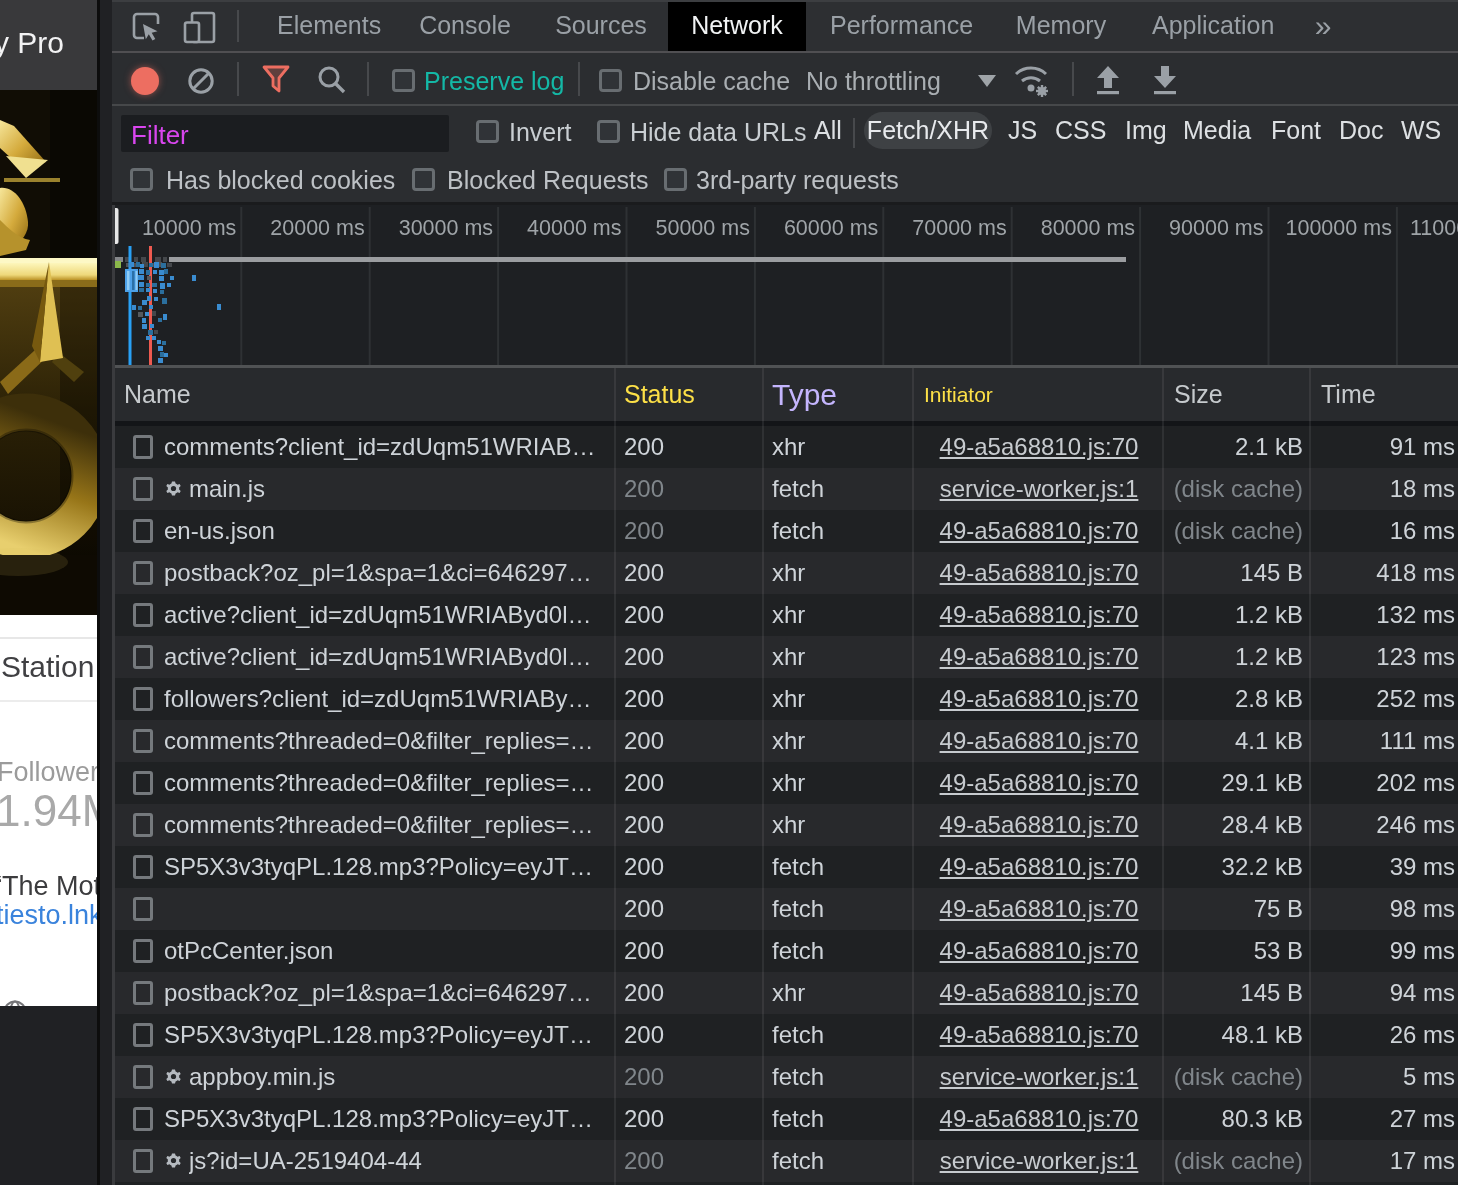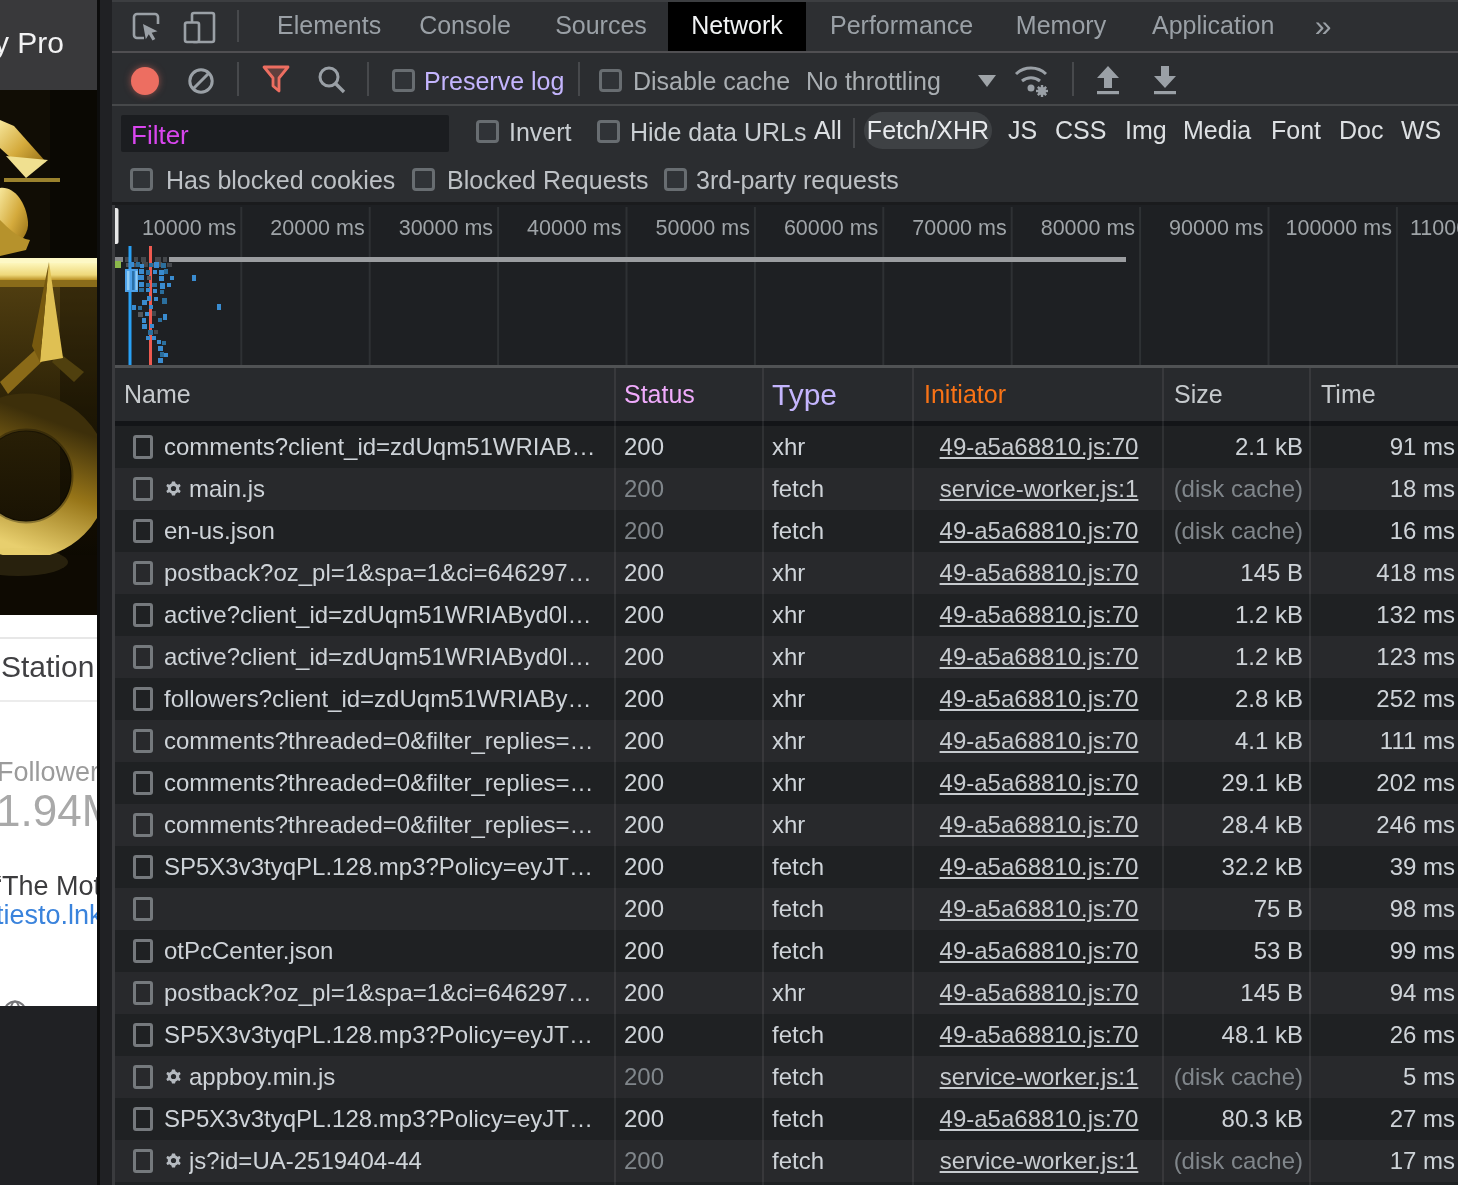--- a/index.html
+++ b/index.html
@@ -151,21 +151,21 @@
   <div class="vsep" style="left:125px;top:62px;height:34px;"></div>
   <svg class="abs" style="left:150px;top:65px;" width="28" height="31" viewBox="0 0 28 31">
     <path d="M2,2 H26 L17,13 V26 L11,21 V13 Z" fill="rgba(237,110,97,0.28)" stroke="#ed6e61" stroke-width="2.8" stroke-linejoin="round"></path>
   </svg>
   <svg class="abs" style="left:204px;top:64px;" width="32" height="32" viewBox="0 0 32 32">
     <circle cx="13" cy="13" r="9" fill="none" stroke="#9aa0a6" stroke-width="3"></circle>
     <line x1="19.5" y1="19.5" x2="28" y2="28" stroke="#9aa0a6" stroke-width="3.4"></line>
   </svg>
   <div class="vsep" style="left:255px;top:62px;height:34px;"></div>
   <div class="cb" style="left:280px;top:69px;"></div>
-  <div class="lbl" style="left:312px;top:67px;color:#c4b5fd;">Preserve log</div>
+  <div class="lbl" style="left:312px;top:67px;color:#14b8a6;">Preserve log</div>
   <div class="vsep" style="left:466px;top:62px;height:34px;"></div>
   <div class="cb" style="left:487px;top:69px;"></div>
   <div class="lbl" style="left:521px;top:67px;color:#a9aeb2;">Disable cache</div>
   <div class="lbl" style="left:694px;top:67px;color:#a9aeb2;">No throttling</div>
   <div class="abs" style="left:866px;top:75px;width:0;height:0;border-left:9px solid transparent;border-right:9px solid transparent;border-top:12px solid #9fa4a8;"></div>
   <svg class="abs" style="left:900px;top:60px;" width="42" height="40" viewBox="0 0 42 40">
     <g stroke="#9aa0a6" fill="none" stroke-width="3">
       <path d="M4,14 A22,22 0 0 1 34,14"></path>
       <path d="M10,21 A14,14 0 0 1 28,21"></path>
     </g>
@@ -315,23 +315,23 @@
         <rect x="40" y="131" width="4" height="4" fill="#3a8cd0"></rect>
         <rect x="50" y="136" width="4" height="4" fill="#2b6f9e"></rect>
         <rect x="52" y="148" width="4" height="4" fill="#3a8cd0"></rect>
       </svg></div>
 
   <div class="abs" style="left:0;top:365px;width:1358px;height:3px;background:#505254;"></div>
 
   <div class="abs" style="left:0;top:368px;width:1358px;height:53px;background:#282a2d;"></div>
   <div class="abs" style="left:0;top:421px;width:1358px;height:5px;background:#131518;"></div>
   <div class="abs" style="left:12px;top:368px;height:53px;line-height:53px;font-size:25px;color:#c6cacd;">Name</div>
-  <div class="abs" style="left:512px;top:368px;height:45px;line-height:53px;font-size:25px;color:#f0abfc;text-align:right;">Status</div>
+  <div class="abs" style="left:512px;top:368px;height:45px;line-height:53px;font-size:25px;color:#fde047;text-align:right;">Status</div>
   <div class="abs" style="left:660px;top:368px;height:51px;line-height:53px;font-size:30px;color:#c4b5fd;">Type</div>
-  <div class="abs" style="left:812px;top:368px;height:53px;line-height:53px;font-size:25px;color:#f97316;">Initiator</div>
+  <div class="abs" style="left:812px;top:368px;height:53px;line-height:53px;font-size:21px;color:#fde047;">Initiator</div>
   <div class="abs" style="left:1062px;top:368px;height:53px;line-height:53px;font-size:25px;color:#c6cacd;">Size</div>
   <div class="abs" style="left:1209px;top:368px;height:53px;line-height:53px;font-size:25px;color:#c6cacd;">Time</div>
   <div id="rows">
       <div class="row" style="top:426px;background:#1f2123;">
         <div class="rcb"></div>
         <div class="c name">comments?client_id=zdUqm51WRIAB…</div>
         <div class="c status">200</div>
         <div class="c type">xhr</div>
         <div class="c init"><span class="lnk">49-a5a68810.js:70</span></div>
         <div class="c size">2.1 kB</div>

